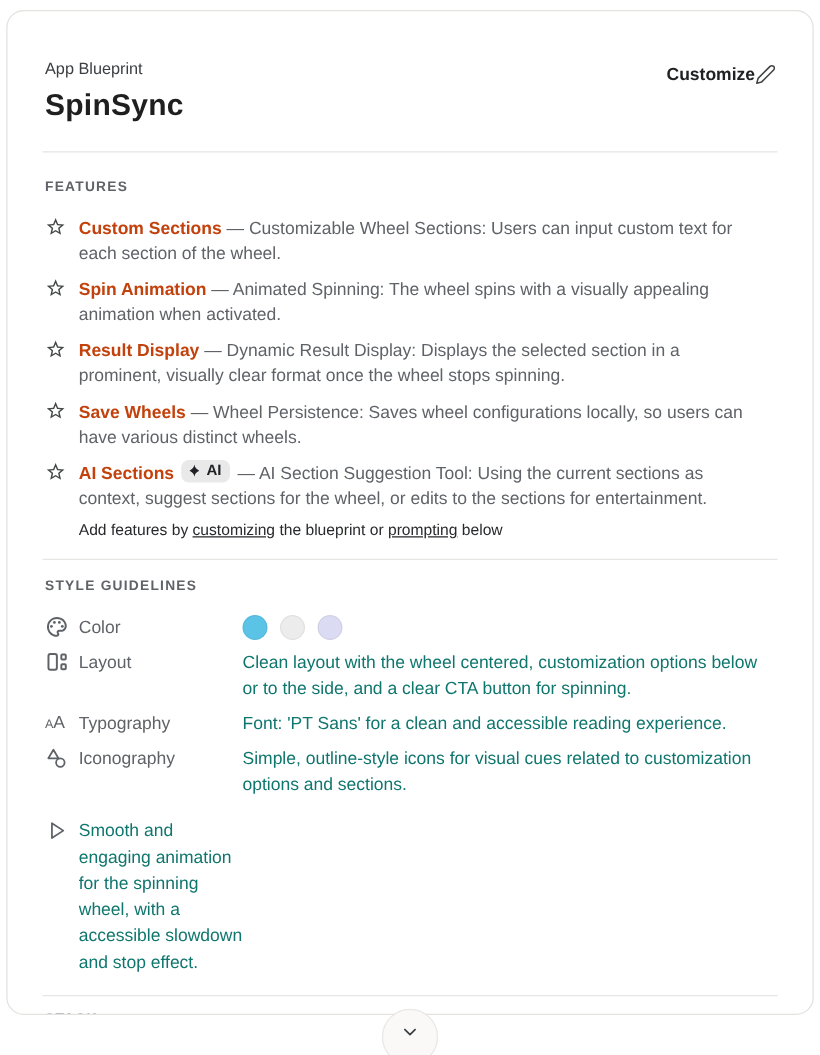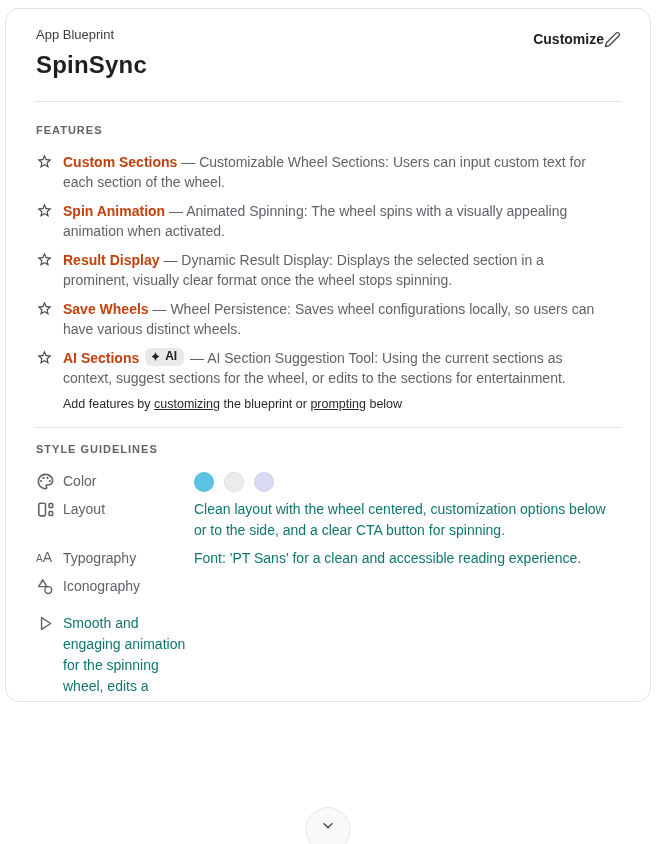--- a/index.html
+++ b/index.html
@@ -4,23 +4,23 @@
 <title>App Blueprint</title>
 <style>
   * { box-sizing: border-box; }
   html,body { margin:0; padding:0; }
   body {
     width:656px; height:844px; position:relative; overflow:hidden;
     background:#ffffff; font-family:"Liberation Sans", sans-serif;
     color:#202124; -webkit-font-smoothing:antialiased;
   }
   .card {
-    position:absolute; left:5px; top:8px; width:646px; height:694px;
+    position:absolute; left:5px; top:8px; width:646px; height:804px;
     background:#ffffff; border:1px solid #e4e1df; border-radius:14px;
-    padding:18px 30px 0 30px; overflow:hidden;
+    padding:38px 30px 0 30px; overflow:hidden;
   }
   
   .hdr { display:flex; justify-content:space-between; align-items:flex-start; }
   .eyebrow { font-size:13px; color:#3c4043; }
   .app-title { font-size:24px; font-weight:700; color:#1f1f1f; margin-top:9px; letter-spacing:.2px; }
   .customize-btn {
     display:flex; align-items:center; background:none; border:none; cursor:pointer;
     font-family:inherit; font-size:14px; font-weight:700; color:#202124; padding:2px 0; margin-top:2px;
   }
   .divider { border:none; border-top:1px solid #e7e5e3; margin:22px -2px 0 -2px; }
@@ -194,29 +194,30 @@
     </div>
 
     <div class="sg-row">
       <span class="sg-icon">
         <svg viewBox="0 0 24 24" fill="none" stroke="currentColor" stroke-width="1.8" stroke-linejoin="round">
             <path d="M8.5 3.5 L13.6 12.2 H3.4 Z"></path>
             <circle cx="15.5" cy="16.5" r="4.3"></circle>
           </svg>
       </span>
       <span class="sg-label">Iconography</span>
+      <p class="sg-text">Simple, outline-style icons for visual cues related to customization options and sections.</p>
     </div>
 
     <div class="sg-row" style="margin-top:16px;">
       <span class="sg-icon">
         <svg viewBox="0 0 24 24" fill="none" stroke="currentColor" stroke-width="1.8" stroke-linejoin="round">
             <path d="M7 4.5 L18.5 12 L7 19.5 Z"></path>
           </svg>
       </span>
-      <p class="sg-text">Smooth and engaging animation for the spinning wheel, edits a satisfying slowdown and stop effect.</p>
+      <p class="sg-text">Smooth and engaging animation for the spinning wheel, with a accessible slowdown and stop effect.</p>
     </div>
   </section>
 
   <hr class="divider" style="margin-top:16px;">
 
   <section>
     <h3 class="section-title" style="margin-top:12px; margin-bottom:14px;">STACK</h3>
 
     <div class="stack-row">
       <span class="sg-icon" style="width:16px;height:16px;color:#202124;">

